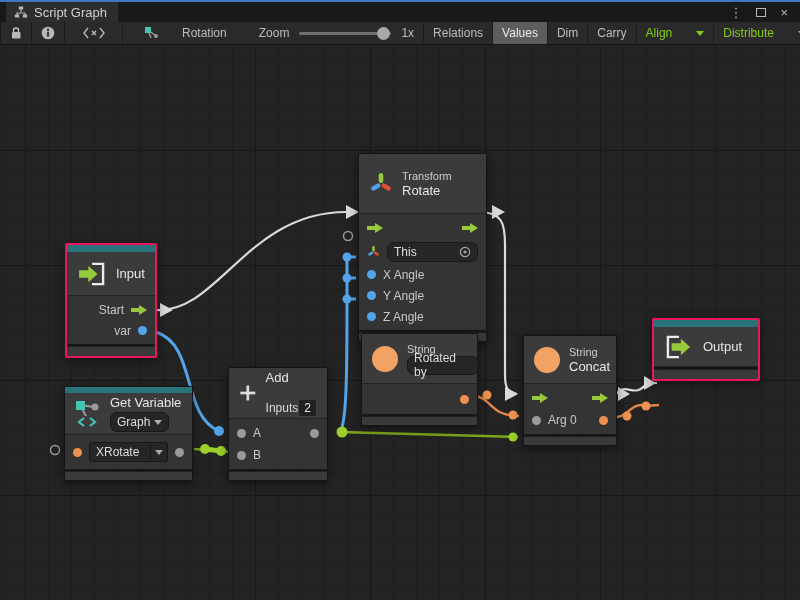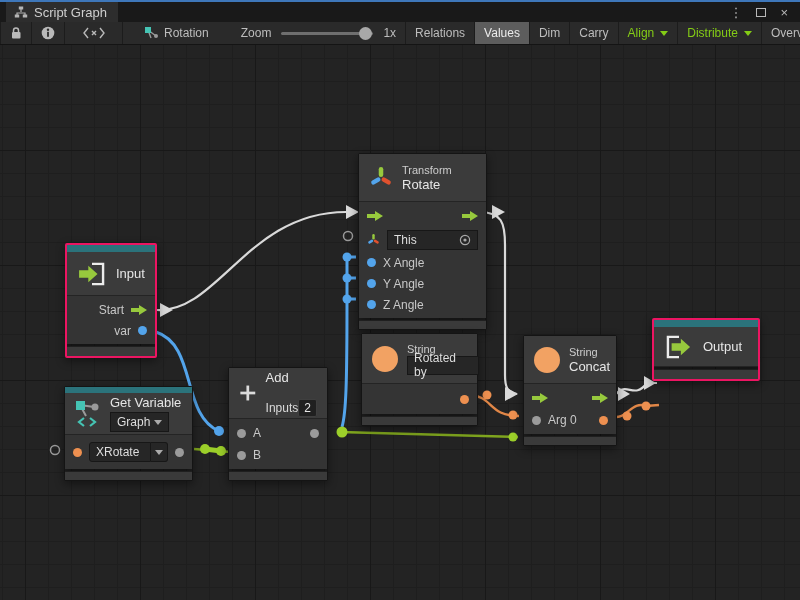--- a/index.html
+++ b/index.html
@@ -16,21 +16,21 @@
          color:#cfcfcf; font-size:13px; }
   .winctl { margin-left:auto; display:flex; align-items:center; gap:14px;
             padding-right:12px; color:#b9b9b9; font-size:13px; }
   .maxbox { display:inline-block; width:10px; height:9px; border:1.5px solid #b9b9b9; }
 
   
   .toolbar { position:absolute; top:22px; left:0; right:0; height:23px;
              background:#2a2a2a; border-bottom:1px solid #141414;
              display:flex; align-items:stretch; font-size:12px; color:#bdbdbd; }
   .tseg { display:flex; align-items:center; justify-content:center;
-          padding:0 9px; border-right:1px solid #1c1c1c; gap:6px; white-space:nowrap; }
+          padding:0 9px; border-right:1px solid #1c1c1c; gap:24px; white-space:nowrap; }
   .tseg.first { border-left:1px solid #1c1c1c; }
   .tseg.wide { min-width:56px; }
   .tseg.active { background:#5d5d5d; color:#ececec; }
   .tseg.dim { color:#84cc16; }
   .rightgroup { margin-left:auto; display:flex; align-items:stretch; }
   .rightgroup .tseg { border-left:1px solid #1c1c1c; border-right:none; }
   .caret { display:inline-block; width:0; height:0; border-left:4px solid transparent;
            border-right:4px solid transparent; border-top:5px solid currentColor; }
   .track { position:relative; width:92px; height:3px; background:#6f6f6f; border-radius:2px; }
   .knob { position:absolute; right:1px; top:-5px; width:13px; height:13px;
@@ -61,21 +61,21 @@
   .nsub { font-size:11px; color:#cdcdcd; margin-bottom:1px; }
   .prow { display:flex; align-items:center; gap:7px; height:21px; padding:0 8px; font-size:12px; }
   .prow.right { justify-content:flex-end; }
   .prow.flow { justify-content:space-between; }
   .dot { width:9px; height:9px; border-radius:50%; flex:0 0 auto; }
   .dot.blue { background:#53A4EB; } .dot.orange { background:#EE9050; }
   .dot.gray { background:#9b9b9b; }
   .flow-arrow { width:16px; height:10px; flex:0 0 auto; }
   .flow-arrow path { fill:#97C93D; }
   .mlauto { margin-left:auto; }
-  .field { background:#262626; border:1px solid #171717; border-radius:0;
+  .field { background:#262626; border:1px solid #171717; border-radius:7px;
            color:#dedede; font-size:12px; padding:2px 6px; display:flex;
            align-items:center; gap:4px; }
   .badge { background:#202020; border:1px solid #3f3f3f; border-radius:2px;
            color:#e6e6e6; font-size:12px; padding:0 5px; line-height:16px; }
   .dropbtn { background:#262626; border:1px solid #171717; border-left:none;
              border-radius:0 3px 3px 0; width:17px; height:20px; display:flex;
              align-items:center; justify-content:center; color:#aaa; }
   .bigcircle { width:26px; height:26px; border-radius:50%; background:#F2A263; flex:0 0 auto; }
 
   
@@ -84,21 +84,21 @@
   #n-add    { left:228px; top:322px; width:100px; }
   #n-rotate { left:358px; top:108px; width:129px; }
   #n-string { left:361px; top:288px; width:117px; }
   #n-concat { left:523px; top:290px; width:94px; }
   #n-output { left:652px; top:273px; width:108px; }
 
   #n-input .nhdr { height:44px; } #n-input .nfoot{ height:10px; }
   #n-getvar .nstrip { height:6px; } #n-getvar .nhdr { height:42px; }
   #n-getvar .nbody .prow { height:28px; }
   #n-add .nhdr { height:51px; } #n-add .prow { height:22px; }
-  #n-rotate .nhdr { height:48px; }
+  #n-rotate .nhdr { height:60px; }
   #n-rotate .prow.flow { height:22px; }
   #n-rotate .prow.this { height:25px; }
   #n-string .nhdr { height:50px; } #n-string .prow { height:24px; }
   #n-concat .nhdr { height:48px; } #n-concat .prow { height:22px; }
   #n-output .nhdr { height:40px; } #n-output .prow { height:22px; }
   #n-output .nbody { padding-top:4px; } #n-output .nfoot{ height:10px; }
 </style>
 </head>
 <body>
 

